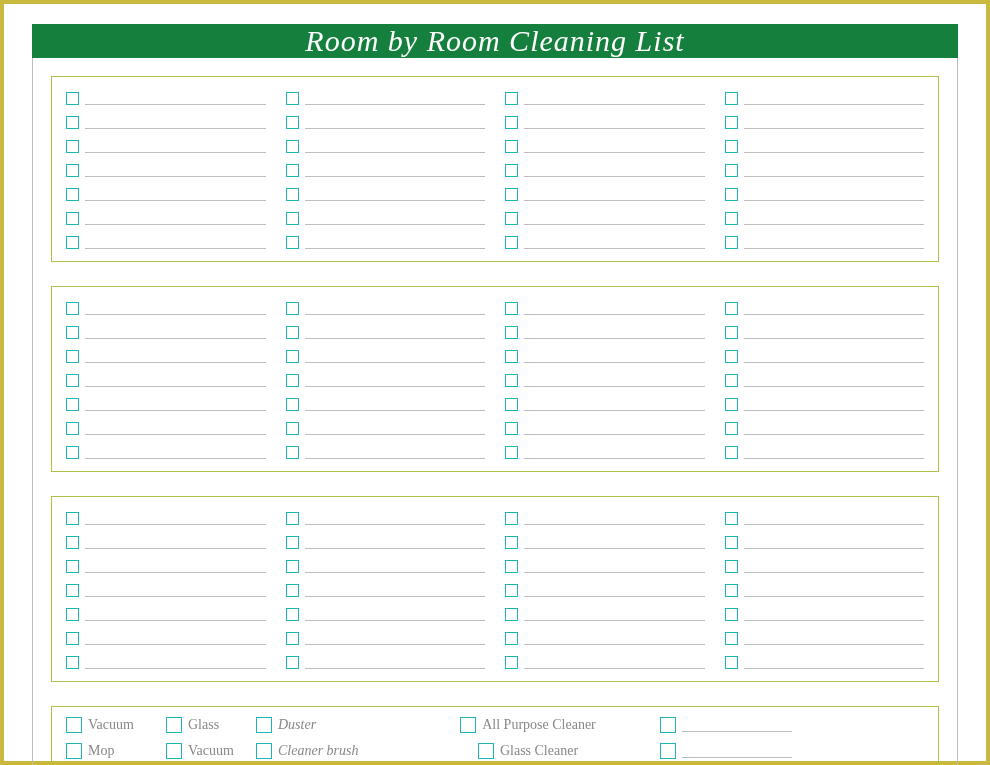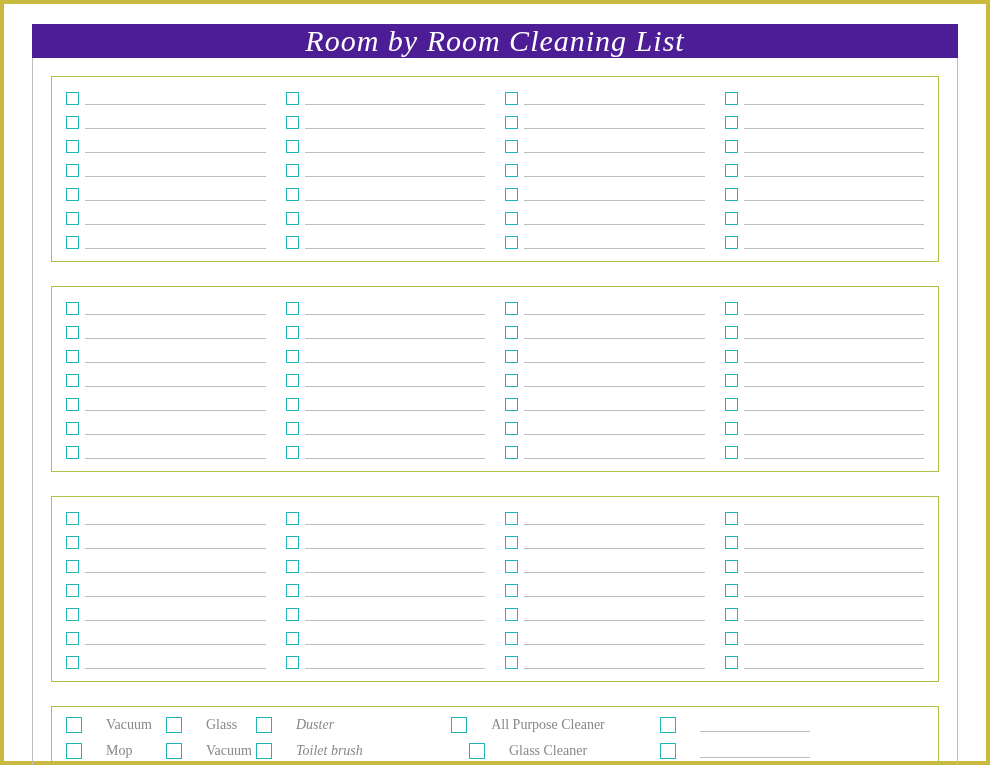--- a/index.html
+++ b/index.html
@@ -12,21 +12,21 @@
   }
   .outer-frame {
     width: 990px;
     height: 765px;
     border: 4px solid #c9b93e;
     padding: 20px 28px 10px 28px;
     display: flex;
     flex-direction: column;
   }
   .title-bar {
-    background: #4c1d95;
+    background: #15803d;
     height: 54px;
     display: flex;
     align-items: center;
     justify-content: center;
   }
   .title-bar .title {
     font-family: "Brush Script MT", cursive;
     font-style: italic;
     color: #fff;
     font-size: 30px;
@@ -78,21 +78,21 @@
     color: #888;
   }
   .supplies .sgroup {
     display: flex;
     flex-direction: column;
     gap: 6px;
   }
   .supplies .srow {
     display: flex;
     align-items: center;
-    gap: 24px;
+    gap: 6px;
     height: 20px;
   }
   .supplies .chk2 {
     width: 16px;
     height: 16px;
     border: 1.2px solid #1db5b5;
     flex-shrink: 0;
   }
   .supplies .slabel {
     white-space: nowrap;
@@ -508,21 +508,21 @@
             <span class="slabel">Vacuum</span>
           </div>
       </div>
       <div class="sgroup g3">
         <div class="srow">
             <div class="chk2"></div>
             <span class="slabel">Duster</span>
           </div>
         <div class="srow">
             <div class="chk2"></div>
-            <span class="slabel">Toilet brush</span>
+            <span class="slabel">Cleaner brush</span>
           </div>
       </div>
       <div class="sgroup g4">
         <div class="srow">
             <div class="chk2"></div>
             <span class="slabel">All Purpose Cleaner</span>
           </div>
         <div class="srow">
             <div class="chk2"></div>
             <span class="slabel">Glass Cleaner</span>

